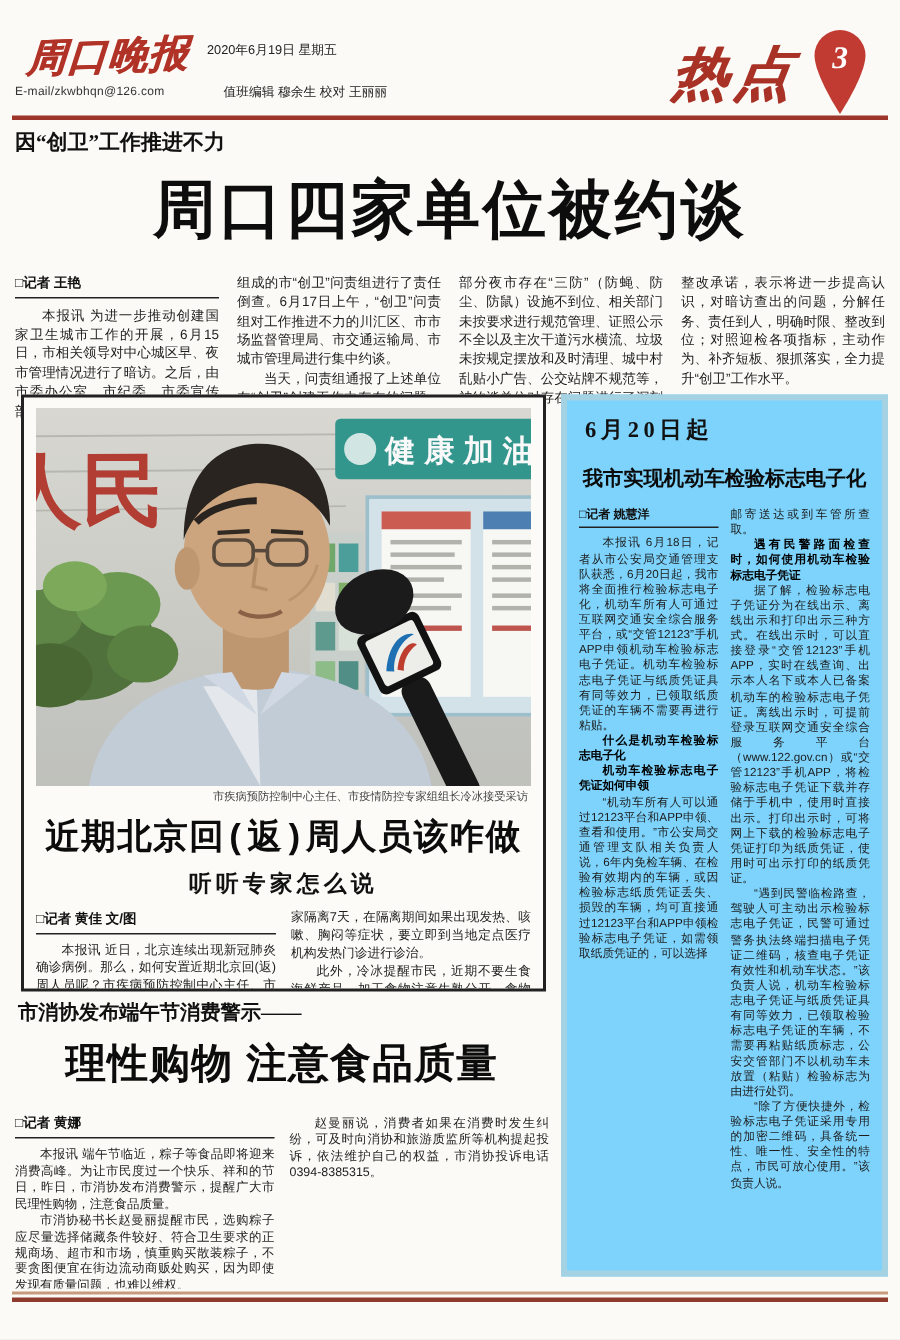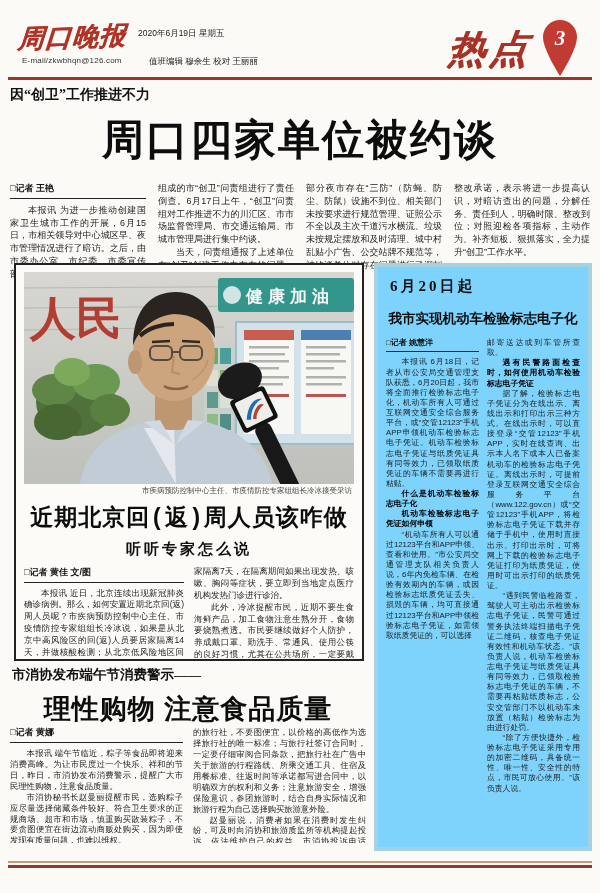--- a/index.html
+++ b/index.html
@@ -10,21 +10,21 @@
     background:#fbfaf6; color:#1c1c1c; overflow:hidden;
   }
   
   .masthead { position:absolute; top:18px; left:10px; right:10px; height:58px; }
   .paper-name {
     position:absolute; left:8px; top:2px;
     font-family:"Liberation Serif", serif; font-weight:900; font-style:italic;
     font-size:26px; color:#b13227; letter-spacing:1px;
     transform:skewX(-6deg) rotate(-2deg); text-shadow:0.6px 0 #b13227;
   }
-  .email { position:absolute; left:12px; top:38px; font-size:8px; color:#333; letter-spacing:.2px; }
+  .email { position:absolute; left:0px; top:38px; font-size:8px; color:#333; letter-spacing:.2px; }
   .issue-date { position:absolute; left:128px; top:10px; font-size:8.5px; color:#222; }
   .staff-line { position:absolute; left:139px; top:38px; font-size:8.5px; color:#222; }
   .section-title {
     position:absolute; right:58px; top:6px;
     font-family:"Liberation Serif", serif; font-weight:900; font-style:italic;
     font-size:38px; color:#a93226; letter-spacing:4px; transform:skewX(-8deg);
     text-shadow:0.8px 0 #a93226;
   }
   .page-pin { position:absolute; right:8px; top:0px; width:44px; height:60px; z-index:3; }
   .mast-rule { position:absolute; top:77px; left:8px; right:8px; height:3px; background:#9e352b; }
@@ -46,42 +46,42 @@
     text-align:center; letter-spacing:2px; color:#0d0d0d; margin-top:8px;
   }
   .lead .cols { margin-top:14px; gap:12px; height:100px; overflow:hidden; }
   .lead .col { font-size:9px; line-height:1.42; }
 
   
   .expert-box {
     position:absolute; top:263px; left:14px; width:350px; height:398px;
     border:2px solid #222; background:#fcfbf8; padding:7px 8px; overflow:hidden;
   }
-  .photo-frame { width:330px; height:212px; background:#c9cbc5; overflow:hidden; }
+  .photo-frame { width:330px; height:252px; background:#c9cbc5; overflow:hidden; }
   .photo-frame svg { display:block; width:100%; height:100%; }
   .photo-caption { font-size:7.5px; color:#444; text-align:right; margin-top:2px; padding-right:2px; }
   .expert-headline {
     font-family:Liberation Mono, monospace; font-weight:bold; font-size:23px;
     text-align:center; color:#0c0c0c; margin-top:6px; letter-spacing:1px;
   }
   .expert-subhead {
     font-family:"Liberation Serif", serif; font-size:15px; font-weight:600;
     text-align:center; margin-top:7px; letter-spacing:3px; color:#111;
   }
   .expert-box .cols { margin-top:7px; gap:10px; height:92px; overflow:hidden; }
   .expert-box .col { font-size:8.5px; line-height:1.4; }
 
   
   .consumer { position:absolute; top:666px; left:10px; width:356px; height:194px; overflow:hidden; }
   .consumer-kicker { font-family:"Liberation Serif", serif; font-size:13.5px; font-weight:600; color:#111; padding-left:2px; }
   .consumer-headline {
     font-family:"Liberation Sans", sans-serif; font-weight:bold; font-size:27px;
     text-align:center; color:#0c0c0c; margin-top:7px; letter-spacing:1px;
   }
-  .consumer .cols { margin-top:0; gap:10px; height:116px; overflow:hidden; }
+  .consumer .cols { margin-top:16px; gap:10px; height:116px; overflow:hidden; }
   .consumer .col { font-size:8.3px; line-height:1.32; }
 
   
   .vehicle-box {
     position:absolute; top:263px; left:374px; width:218px; height:588px;
     border:4px solid #a4d2e3; background:#7dd3fc; padding:10px 8px 8px; overflow:hidden;
   }
   .vehicle-kicker { font-family:"Liberation Serif", serif; font-size:15px; font-weight:600;
                     letter-spacing:3px; color:#111; padding-left:4px; }
   .vehicle-headline {
@@ -270,21 +270,20 @@
     <h2 class="consumer-headline">理性购物 注意食品质量</h2>
     <div class="cols">
       <div class="col">
         <div class="byline">□记者 黄娜</div>
         <div>
             <p class="para">本报讯 端午节临近，粽子等食品即将迎来消费高峰。为让市民度过一个快乐、祥和的节日，昨日，市消协发布消费警示，提醒广大市民理性购物，注意食品质量。</p>
             <p class="para">市消协秘书长赵曼丽提醒市民，选购粽子应尽量选择储藏条件较好、符合卫生要求的正规商场、超市和市场，慎重购买散装粽子，不要贪图便宜在街边流动商贩处购买，因为即使发现有质量问题，也难以维权。</p>
           </div>
       </div>
       <div class="col">
-          <p class="para cont">的旅行社，不要图便宜，以价格的高低作为选择旅行社的唯一标准；与旅行社签订合同时，一定要仔细审阅合同条款，把旅行社在广告中关于旅游的行程路线、所乘交通工具、住宿及用餐标准、往返时间等承诺都写进合同中，以明确双方的权利和义务；注意旅游安全，增强保险意识，参团旅游时，结合自身实际情况和旅游行程为自己选择购买旅游意外险。</p>
           <p class="para">赵曼丽说，消费者如果在消费时发生纠纷，可及时向消协和旅游质监所等机构提起投诉，依法维护自己的权益，市消协投诉电话0394-8385315。</p>
         </div>
     </div>
   </section>
 
   <aside class="vehicle-box">
     <div class="vehicle-kicker">6月20日起</div>
     <h2 class="vehicle-headline">我市实现机动车检验标志电子化</h2>
     <div class="cols">
       <div class="col">

